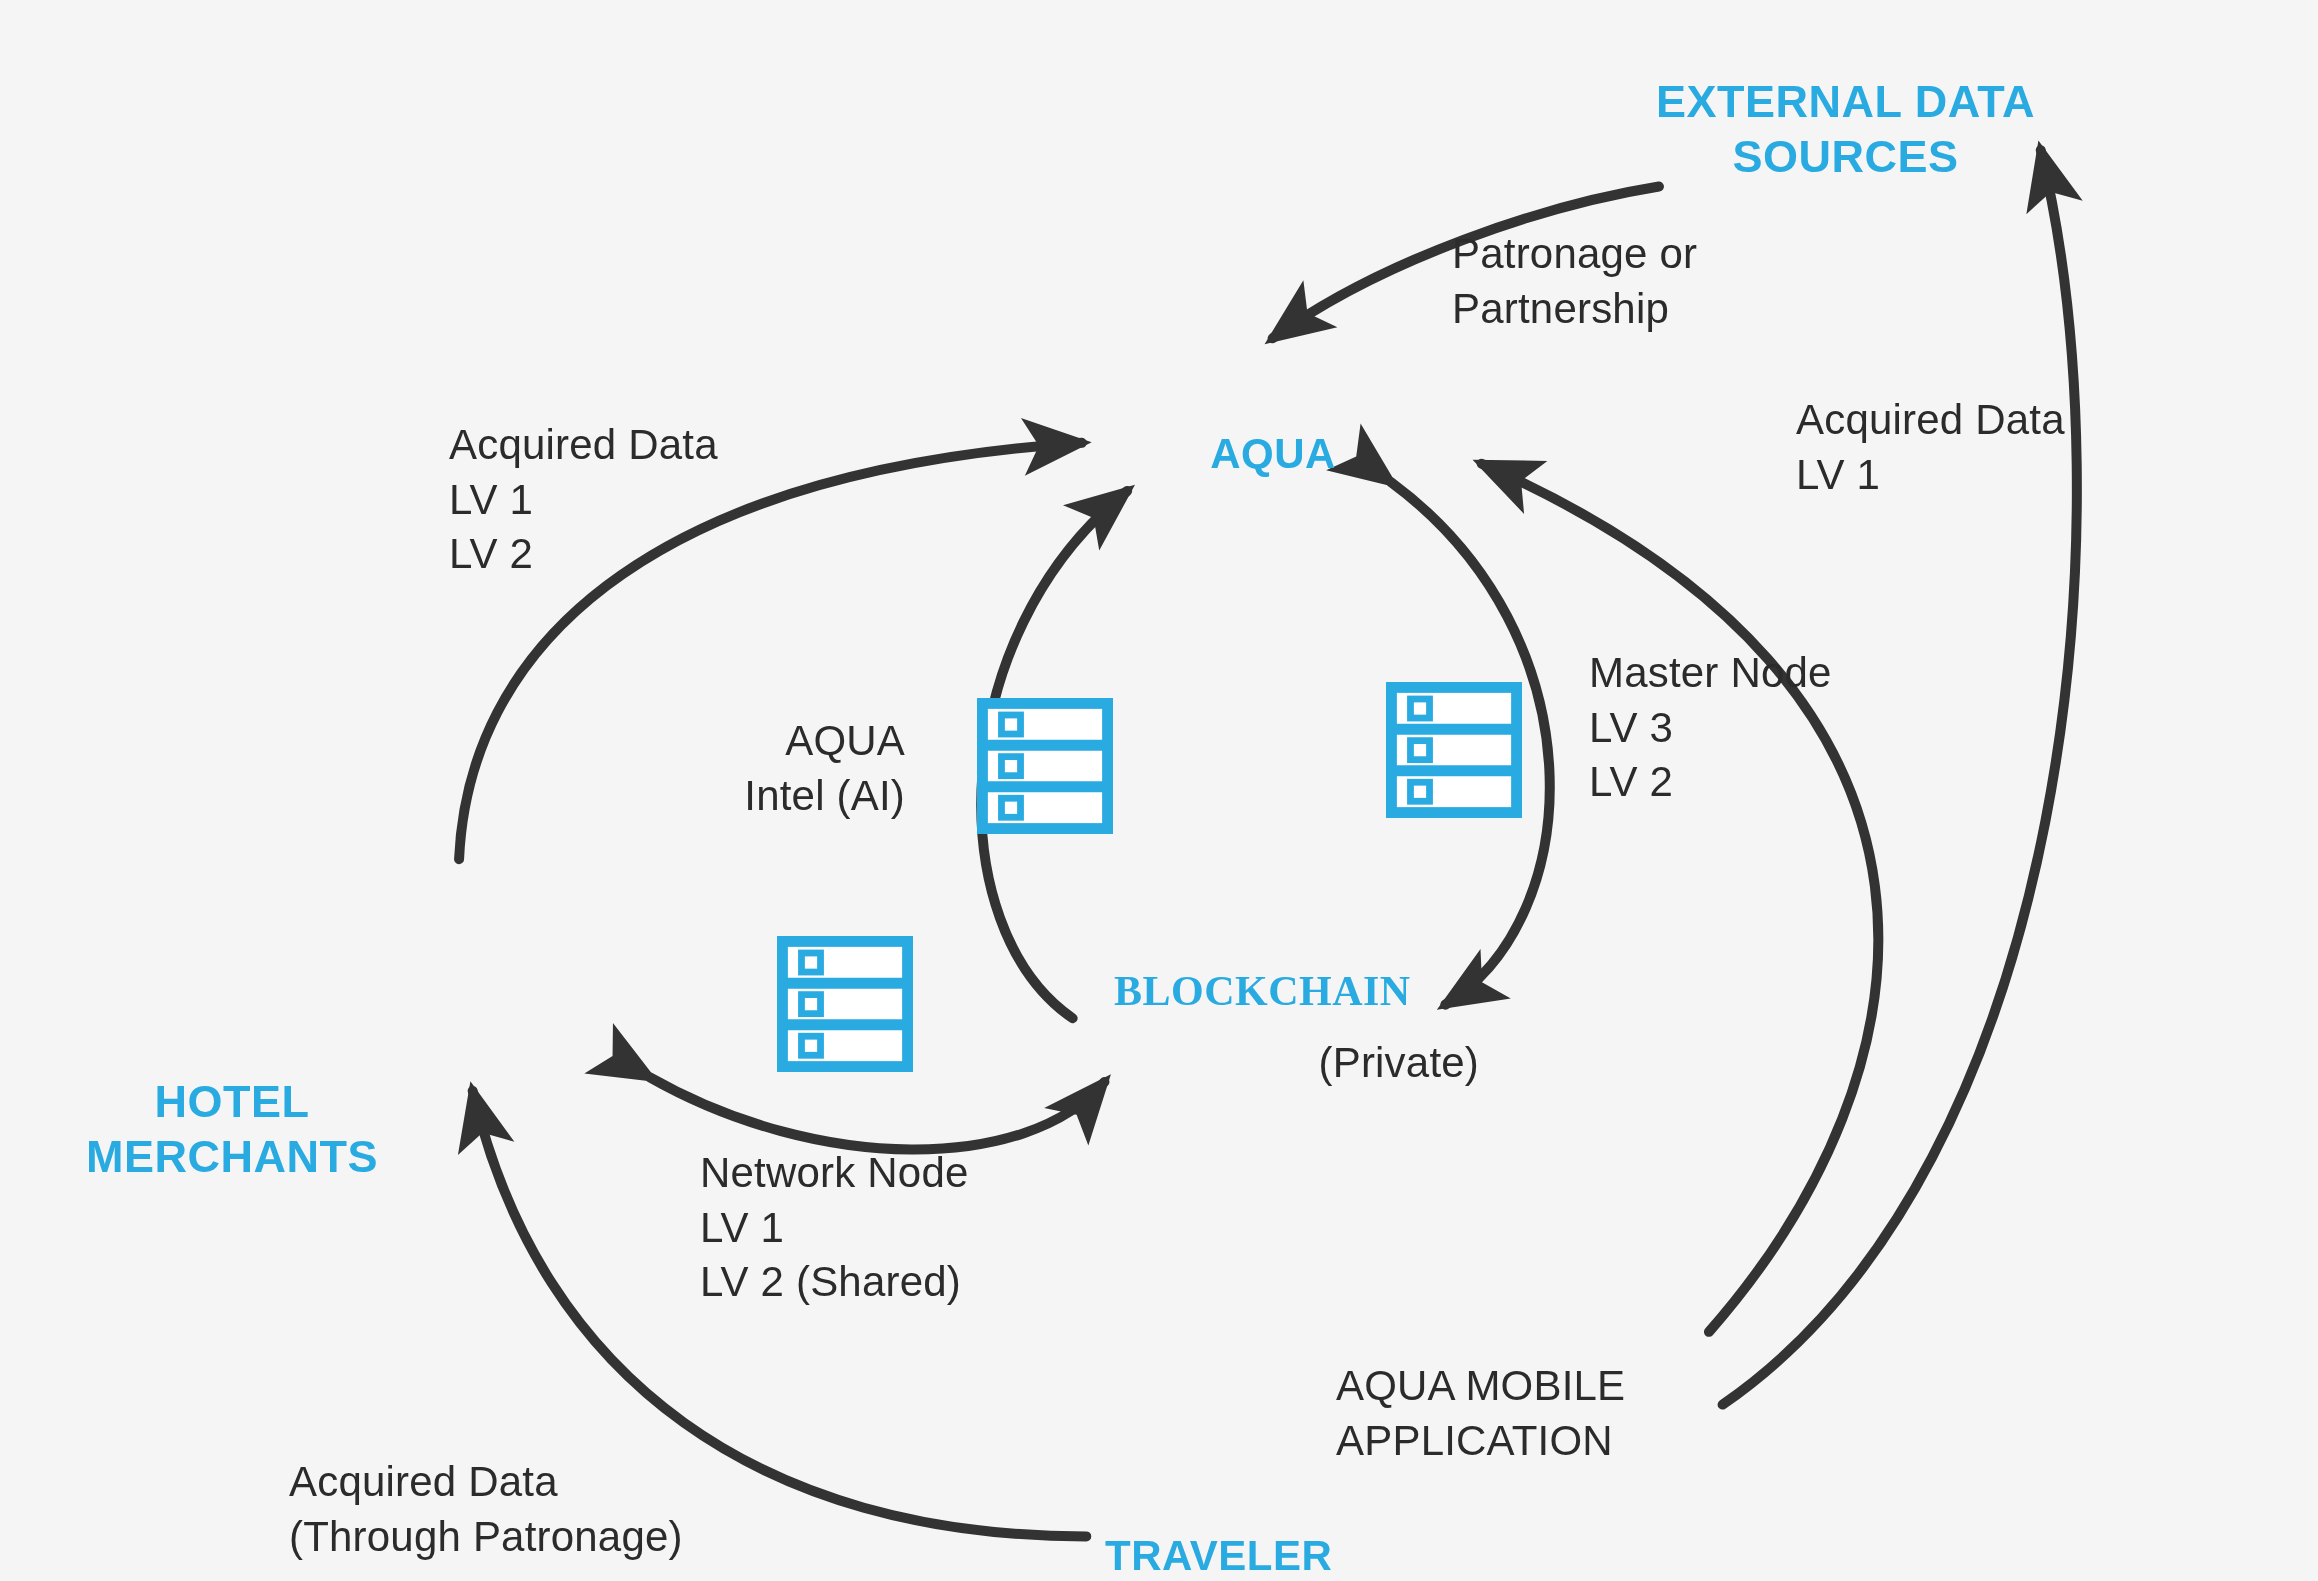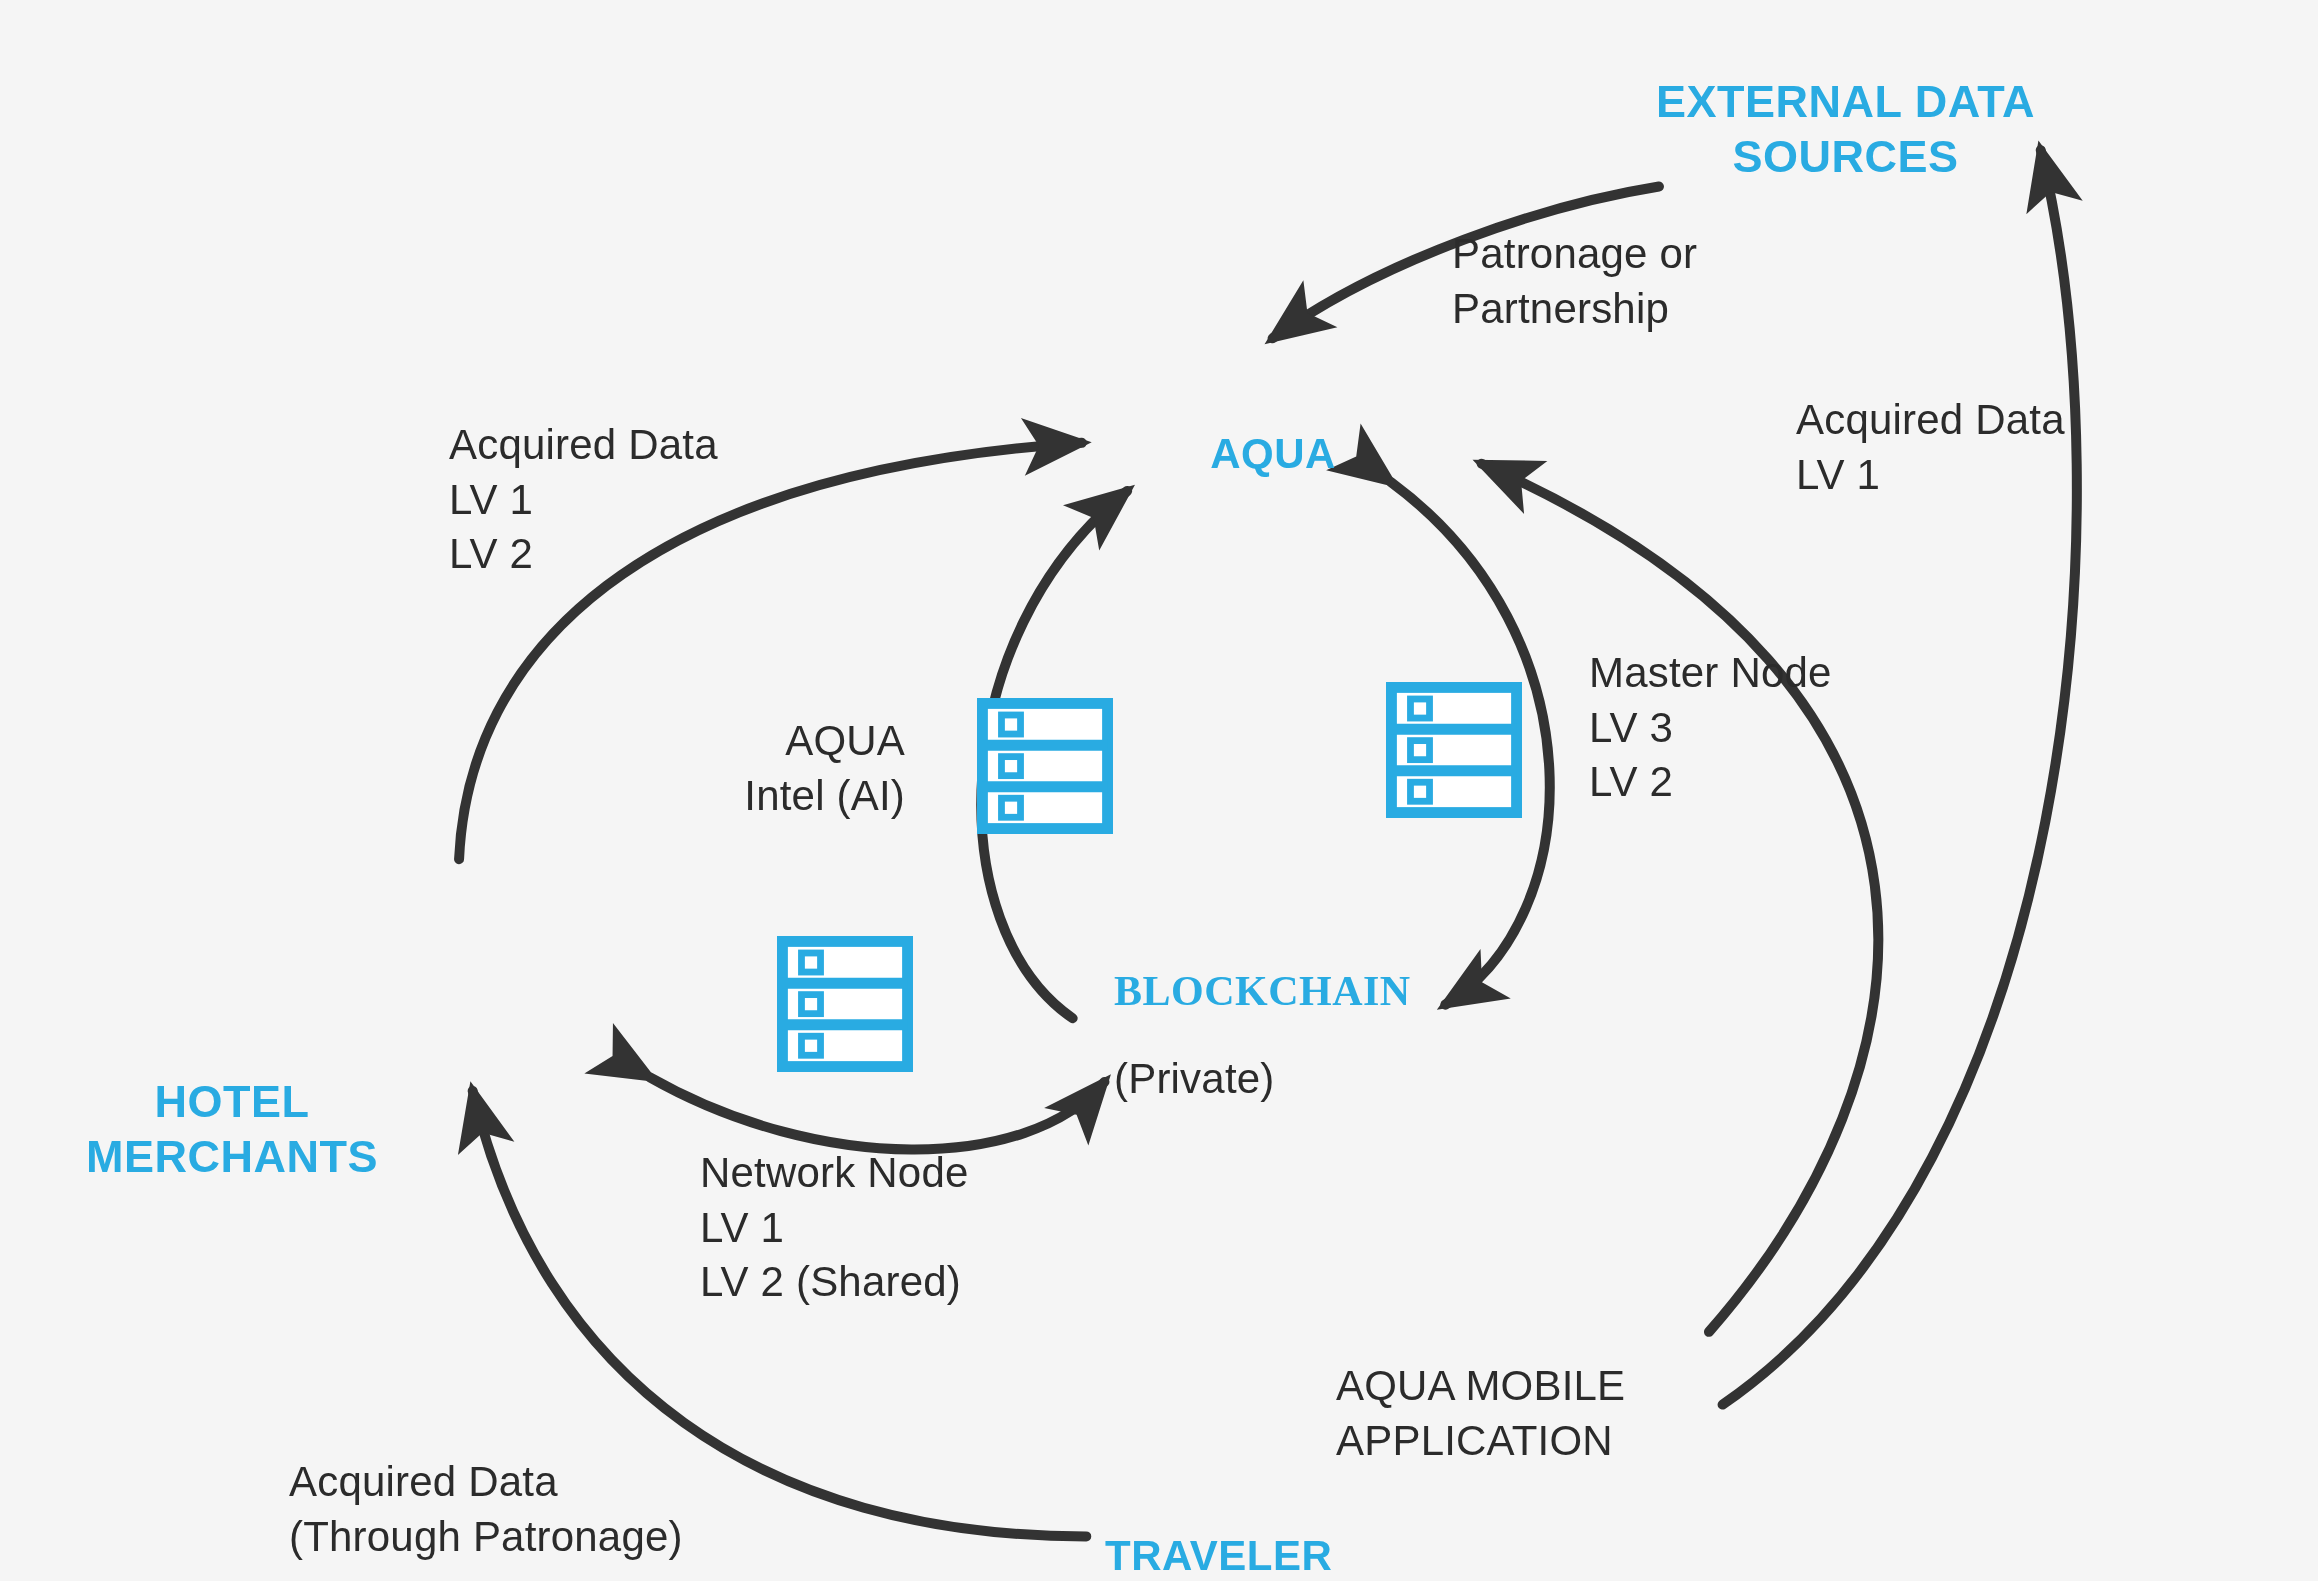--- a/index.html
+++ b/index.html
@@ -86,21 +86,21 @@
     <rect x="18" y="73.7" width="14" height="14" fill="none" stroke="#29ABE2" stroke-width="5"></rect>
   </svg>
 
   <div class="lbl node big center" style="left:1600px;top:27px;width:491px;margin-top:48px;">EXTERNAL DATA
 SOURCES</div>
 
   <div class="lbl node" style="left:1191px;top:427px;width:164px;text-align:center;">AQUA</div>
 
   <div class="lbl node" style="left:1114px;top:964px;width:309px;text-align:left;font-family:Liberation Serif, serif;">BLOCKCHAIN</div>
 
-  <div class="lbl plain" style="left:1114px;top:1036px;width:309px;text-align:left;margin-top:16px;">(Private)</div>
+  <div class="lbl plain" style="left:1170px;top:1036px;width:309px;text-align:right;">(Private)</div>
 
   <div class="lbl node big center" style="left:64px;top:1055px;width:336px;margin-top:20px;">HOTEL
 MERCHANTS</div>
 
   <div class="lbl node" style="left:1105px;top:1505px;width:273px;text-align:left;margin-top:24px;">TRAVELER</div>
 
   <div class="lbl plain" style="left:1336px;top:1359px;width:382px;text-align:left;">AQUA MOBILE
 APPLICATION</div>
 
   <div class="lbl plain" style="left:1452px;top:227px;">Patronage or

